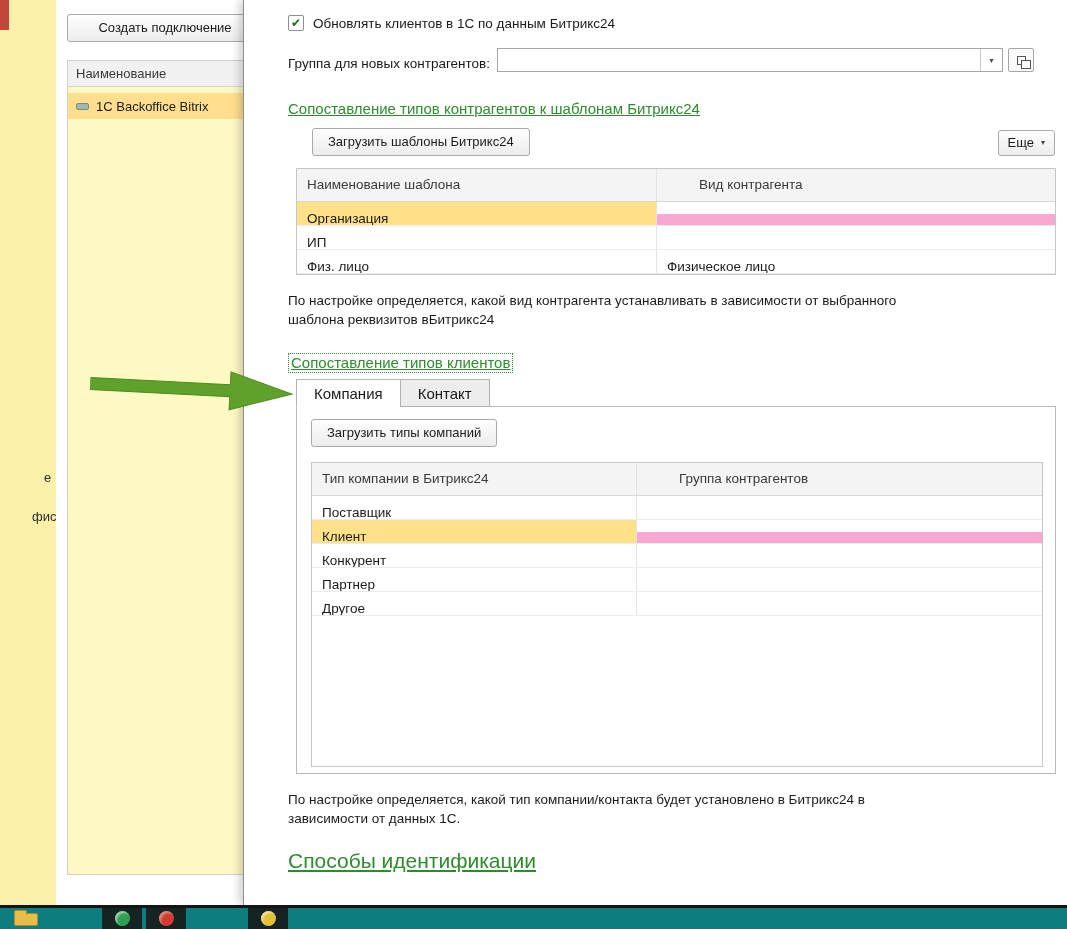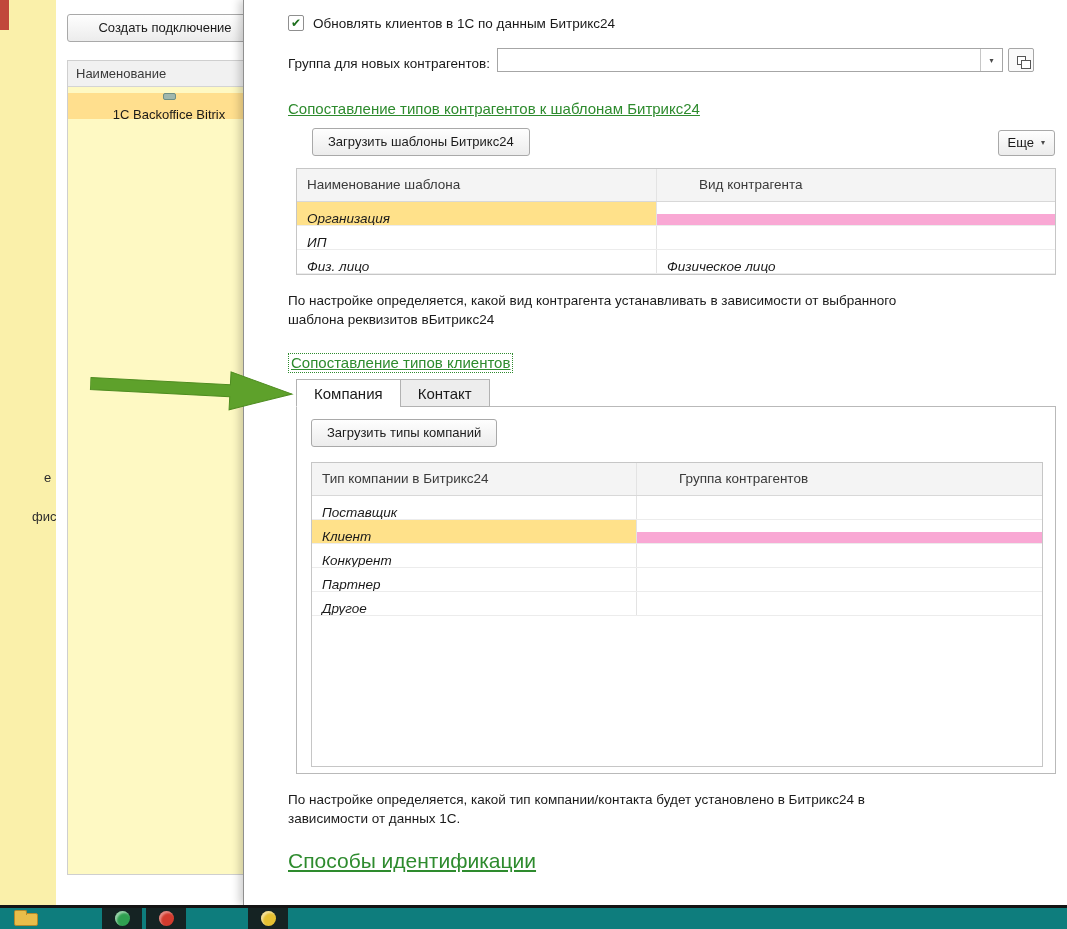--- a/index.html
+++ b/index.html
@@ -18,21 +18,21 @@
 
   
   .conn-panel { position: absolute; left: 56px; top: 0; width: 188px; height: 905px; background: #fff; }
   .create-btn {
     position: absolute; left: 11px; top: 14px; width: 196px; height: 28px;
     background: linear-gradient(#fefefe, #ececec); border: 1px solid #a9a9a9; border-radius: 3px;
     font-size: 13px; color: #1a1a1a; text-align: center; line-height: 26px; cursor: pointer;
   }
   .conn-table { position: absolute; left: 11px; top: 60px; width: 196px; height: 815px; border: 1px solid #cfcfcf; background: #fef9c3; }
   .conn-header { height: 26px; line-height: 25px; background: #f1f1f1; border-bottom: 1px solid #d4d4d4; padding-left: 8px; font-size: 13px; color: #3a3a3a; }
-  .conn-row { margin-top: 6px; height: 26px; display: flex; align-items: center; gap: 7px; padding-left: 8px; background: #FFDF8E; font-size: 13px; white-space: nowrap; overflow: hidden; flex-direction: column; }
+  .conn-row { margin-top: 6px; height: 26px; display: flex; align-items: center; gap: 7px; padding-left: 8px; background: #FFDF8E; font-size: 13px; white-space: nowrap; overflow: hidden; }
   .conn-row-icon { flex: 0 0 auto; width: 13px; height: 7px; background: #9fb7ae; border: 1px solid #6f8f84; border-radius: 2px; }
 
   
   .dialog {
     position: absolute; left: 243px; top: 0; width: 824px; height: 905px; z-index: 5;
     background: #fff; border-left: 1px solid #8f8f8f; box-shadow: -4px 0 8px rgba(0,0,0,0.18);
     padding: 14px 12px 0 44px;
   }
 
   .check-row { display: flex; align-items: center; gap: 9px; height: 18px; }
@@ -60,21 +60,21 @@
   .btn {
     height: 28px; line-height: 26px; padding: 0 15px; background: linear-gradient(#fefefe, #ececec);
     border: 1px solid #a9a9a9; border-radius: 3px; font-size: 13px; color: #1a1a1a; cursor: pointer;
   }
   .more-btn { height: 26px; line-height: 24px; padding: 7px 9px; display: flex; align-items: center; gap: 7px; }
   .more-arrow { font-size: 8px; color: #4a4a4a; }
 
   .tbl { margin-left: 8px; margin-top: 12px; width: 760px; border: 1px solid #c6c6c6; background: #fff; }
   .tbl-head { display: flex; height: 33px; background: #f4f4f4; border-bottom: 1px solid #d8d8d8; color: #3a3a3a; gap: 32px; }
   .tbl-head .cell { line-height: 32px; }
-  .tbl-row { display: flex; height: 24px; border-bottom: 1px solid #ececec; cursor: pointer; font-style: italic; }
+  .tbl-row { display: flex; height: 24px; border-bottom: 1px solid #ececec; cursor: pointer; }
   .tbl-row .cell { line-height: 33px; }
   .cell { padding-left: 10px; overflow: hidden; white-space: nowrap; }
   .t1 .col-a { width: 360px; border-right: 1px solid #e3e3e3; }
   .t2 .col-a { width: 325px; border-right: 1px solid #e3e3e3; }
   .col-b { flex: 1; }
   .sel .col-a { background: #FFE18A; }
   .sel .col-b { background: #f9a8d4; margin-top: 12px; }
 
   .note { margin-top: 16px; line-height: 1.42; color: #1a1a1a; }
   .note-1 { max-width: 655px; }

